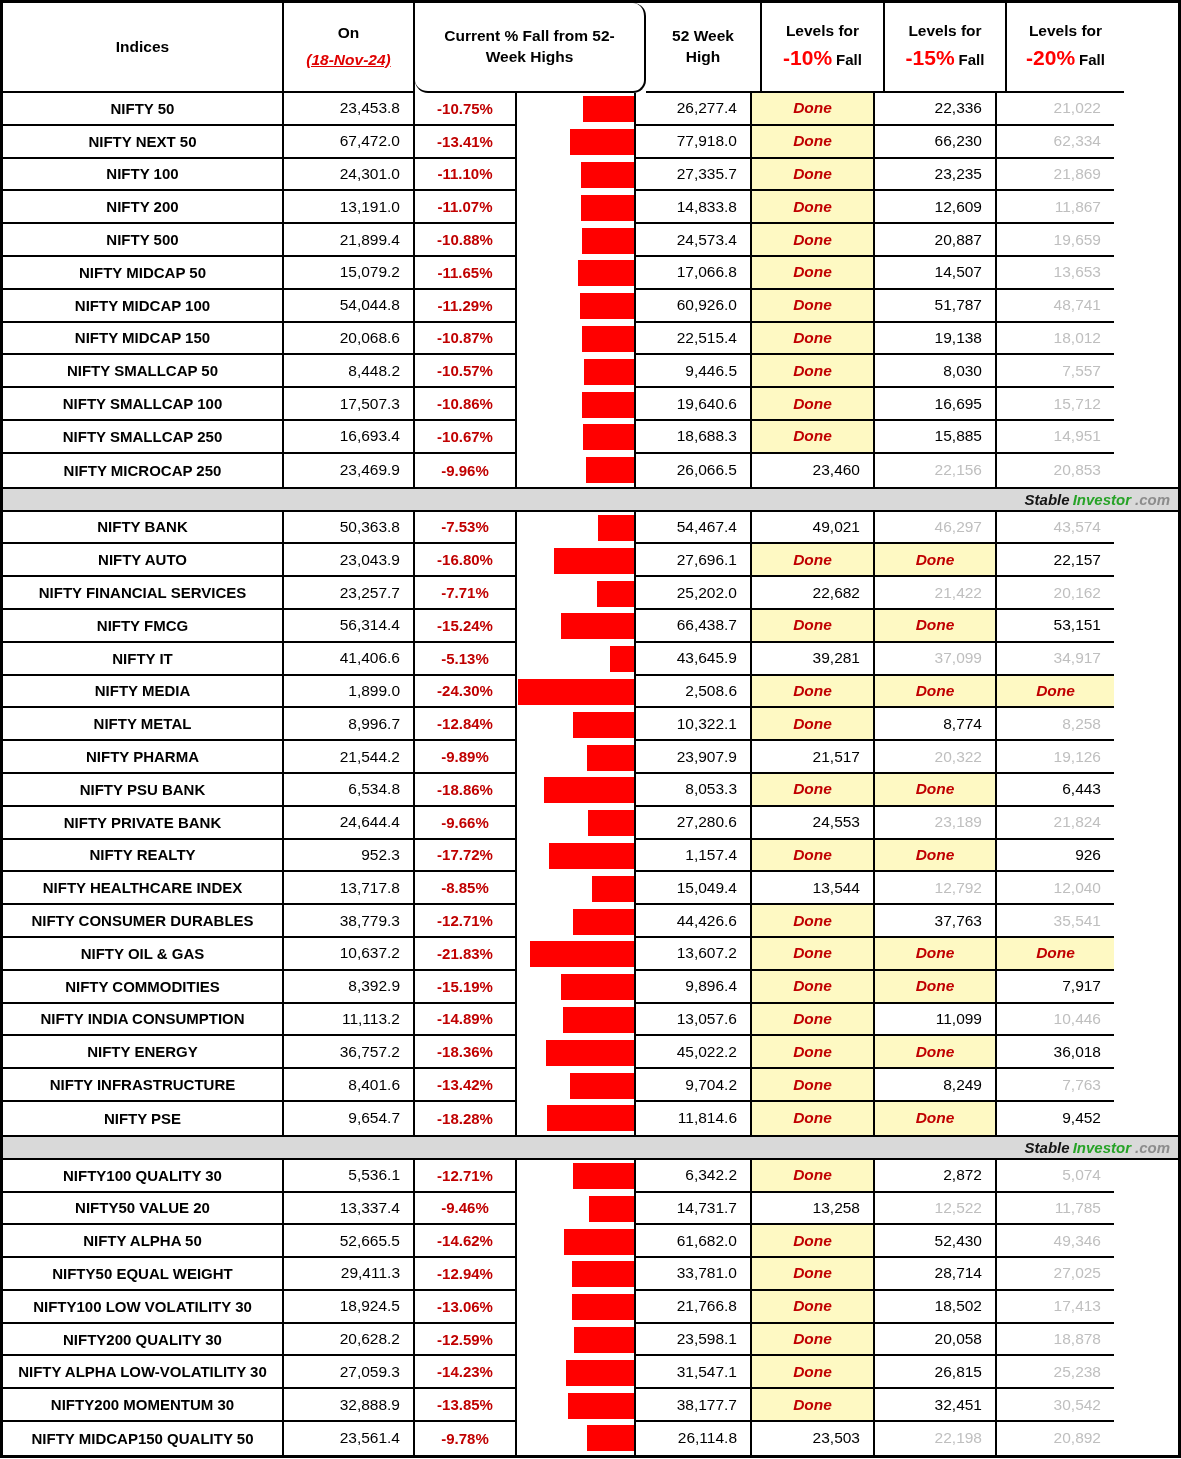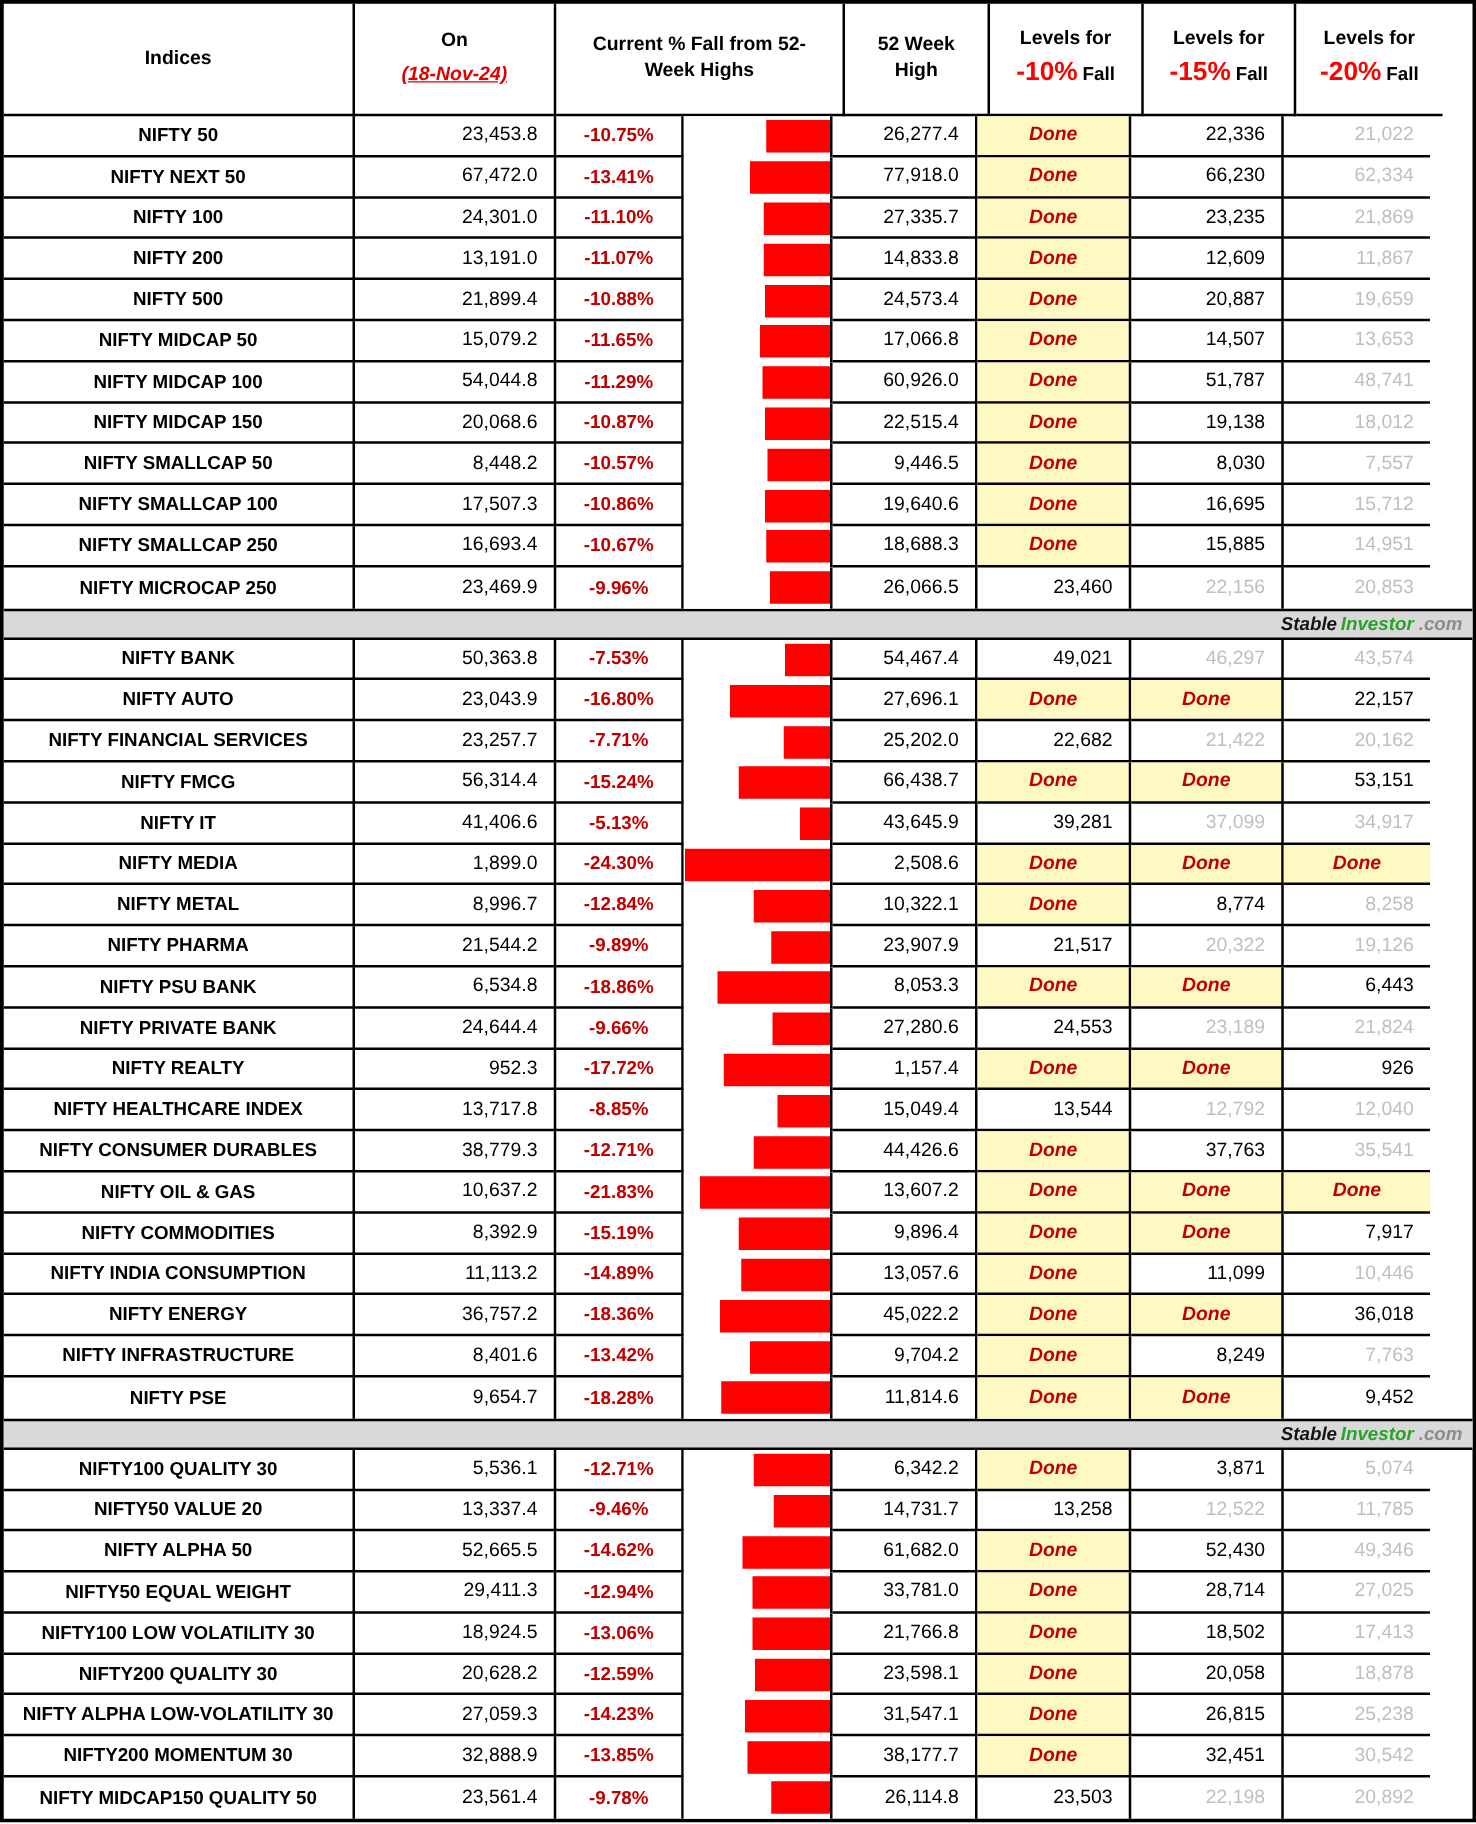--- a/index.html
+++ b/index.html
@@ -1,23 +1,23 @@
 <!DOCTYPE html>
 <html><head>
 <meta charset="utf-8">
 <style>
   html,body { margin:0; padding:0; background:#fff; }
   body { font-family:"Liberation Sans", sans-serif; color:#000; }
   .table { width:1181px; box-sizing:border-box; border:3px solid #000; background:#fff; }
   .hrow, .row { display:flex; }
   .cell { box-sizing:border-box; border-right:2px solid #000; border-bottom:2px solid #000;
           display:flex; align-items:center; overflow:hidden; }
-  .c1{width:281px;} .c2{width:161px;} .c3{width:102px;} .c4{width:119px;}
+  .c1{width:281px;} .c2{width:131px;} .c3{width:102px;} .c4{width:119px;}
   .c5{width:116px;} .c6{width:123px;} .c7{width:122px;} .c8{width:117px; border-right:none;}
-  .cmerge{width:231px;}
+  .cmerge{width:231px;border-radius:13px;}
   
   .hrow { height:90px; }
   .hcell { flex-direction:column; justify-content:center; text-align:center;
            font-weight:700; font-size:15.5px; line-height:1.35; }
   .h-date { color:#E00000; text-decoration:underline; margin-top:6px;font-style:italic; }
   .h-levels-line2 { display:flex; align-items:baseline; justify-content:flex-start; margin-top:2px; }
   .h-pct { color:#FF0000; font-size:21px; font-weight:700; }
   .h-fall-word { font-size:15px; font-weight:700; margin-left:4px; color:#000; }
   
   .row { height:32.8px; }
@@ -473,21 +473,21 @@
       <div class="section">
         <div class="row">
     <div class="cell cell-name c1">NIFTY100 QUALITY 30</div>
     <div class="cell cell-num c2">5,536.1</div>
     <div class="cell cell-fall c3">-12.71%</div>
     <div class="cell bar-cell c4">
       <div class="bar" style="width: 51.9%;"></div>
     </div>
     <div class="cell cell-num c5">6,342.2</div>
     <div class="cell cell-level c6 done">Done</div>
-    <div class="cell cell-level c7 next">3,871</div>
+    <div class="cell cell-level c7 next">2,872</div>
     <div class="cell cell-level c8 future">5,074</div>
   </div>
         <div class="row">
     <div class="cell cell-name c1">NIFTY50 VALUE 20</div>
     <div class="cell cell-num c2">13,337.4</div>
     <div class="cell cell-fall c3">-9.46%</div>
     <div class="cell bar-cell c4">
       <div class="bar" style="width: 38.6%;"></div>
     </div>
     <div class="cell cell-num c5">14,731.7</div>

